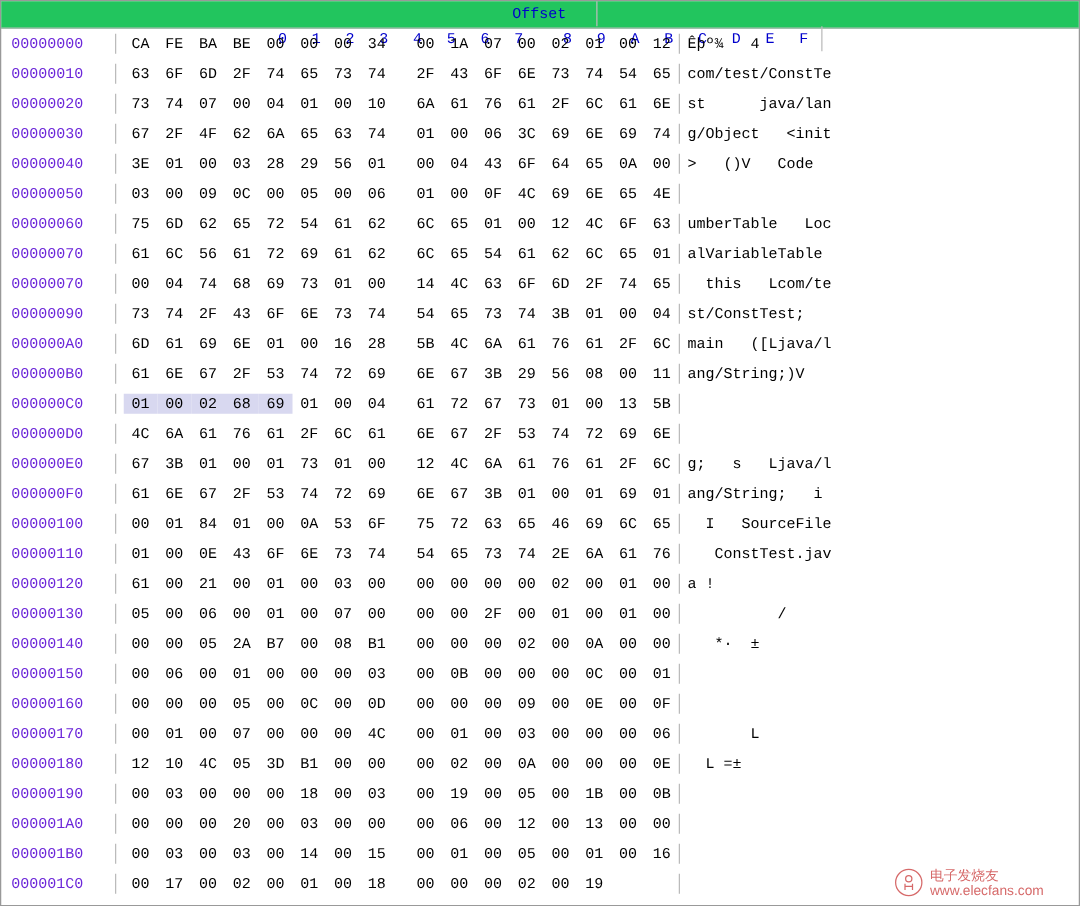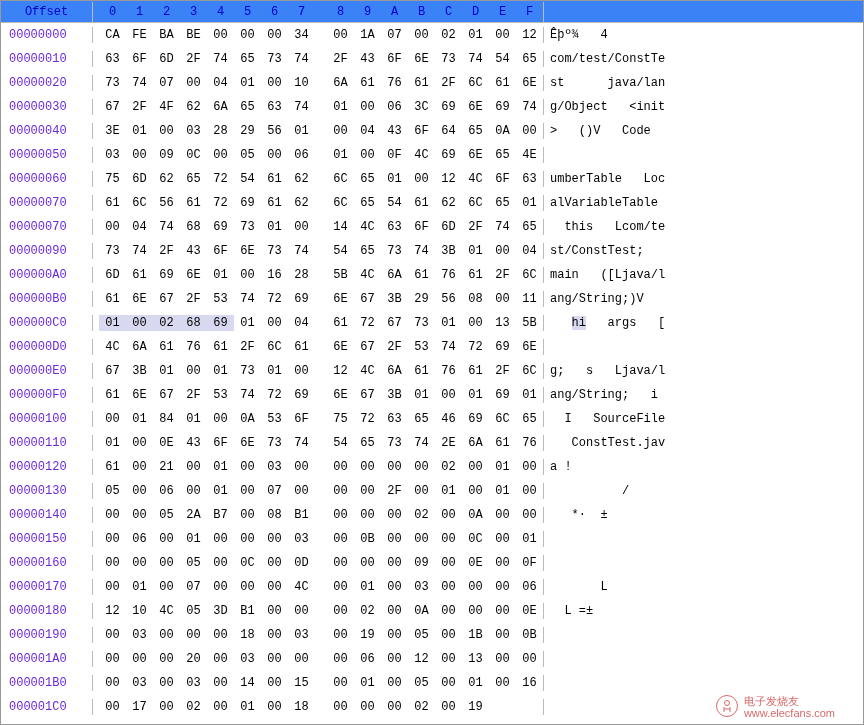--- a/index.html
+++ b/index.html
@@ -15,23 +15,24 @@
     .hex-viewer {
       display: flex;
       flex-direction: column;
       width: 100%;
       height: 100%;
       border: 1px solid #999;
     }
     .header-row {
       display: flex;
       border-bottom: 1px solid #bbb;
-      background: #3b82f6;
+      background: #22c55e;
       height: 22px;
       align-items: center;
+      flex-direction: column;
     }
     .offset-header {
       width: 92px;
       text-align: center;
       color: #0000cc;
       padding: 3px 4px;
       border-right: 1px solid #bbb;
       flex-shrink: 0;
     }
     .hex-header {
@@ -439,21 +440,20 @@
           <span class="gap"></span>
           <span class="hex-byte">61</span>
           <span class="hex-byte">72</span>
           <span class="hex-byte">67</span>
           <span class="hex-byte">73</span>
           <span class="hex-byte">01</span>
           <span class="hex-byte">00</span>
           <span class="hex-byte">13</span>
           <span class="hex-byte">5B</span>
         </div>
-        <div class="ascii-cell">   <span class="highlight">hi</span>   args   [</div>
       </div>
       <div class="data-row">
         <div class="offset-cell">000000D0</div>
         <div class="hex-cells">
           <span class="hex-byte">4C</span>
           <span class="hex-byte">6A</span>
           <span class="hex-byte">61</span>
           <span class="hex-byte">76</span>
           <span class="hex-byte">61</span>
           <span class="hex-byte">2F</span>

